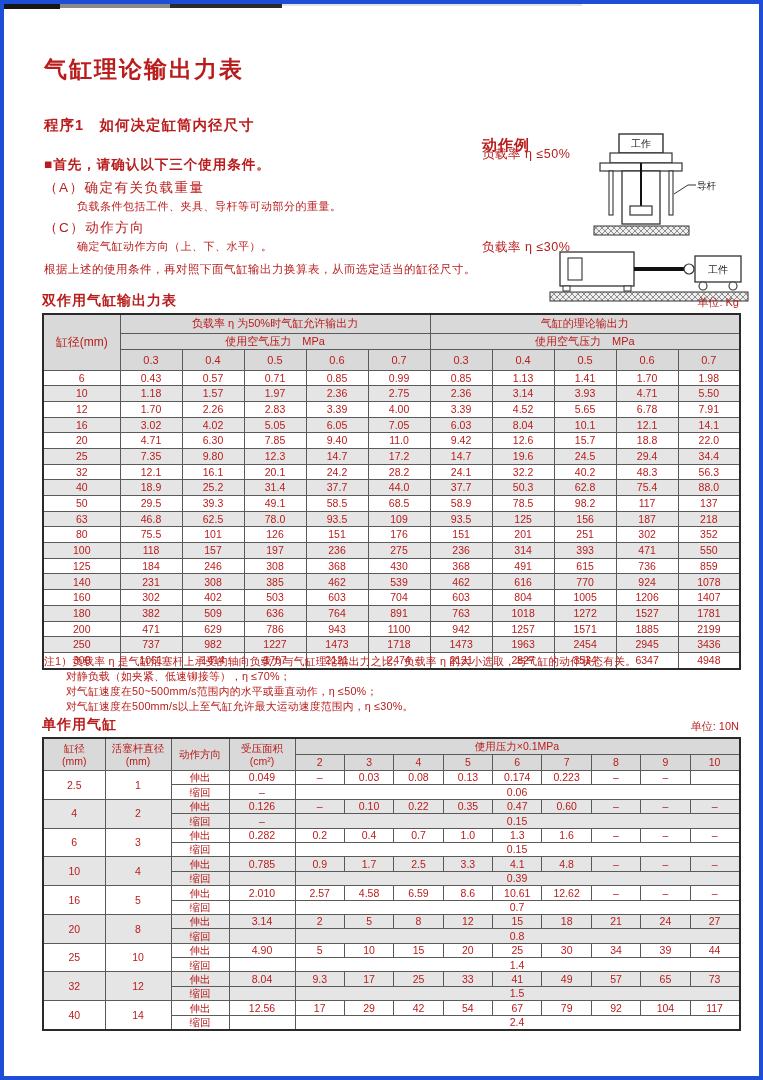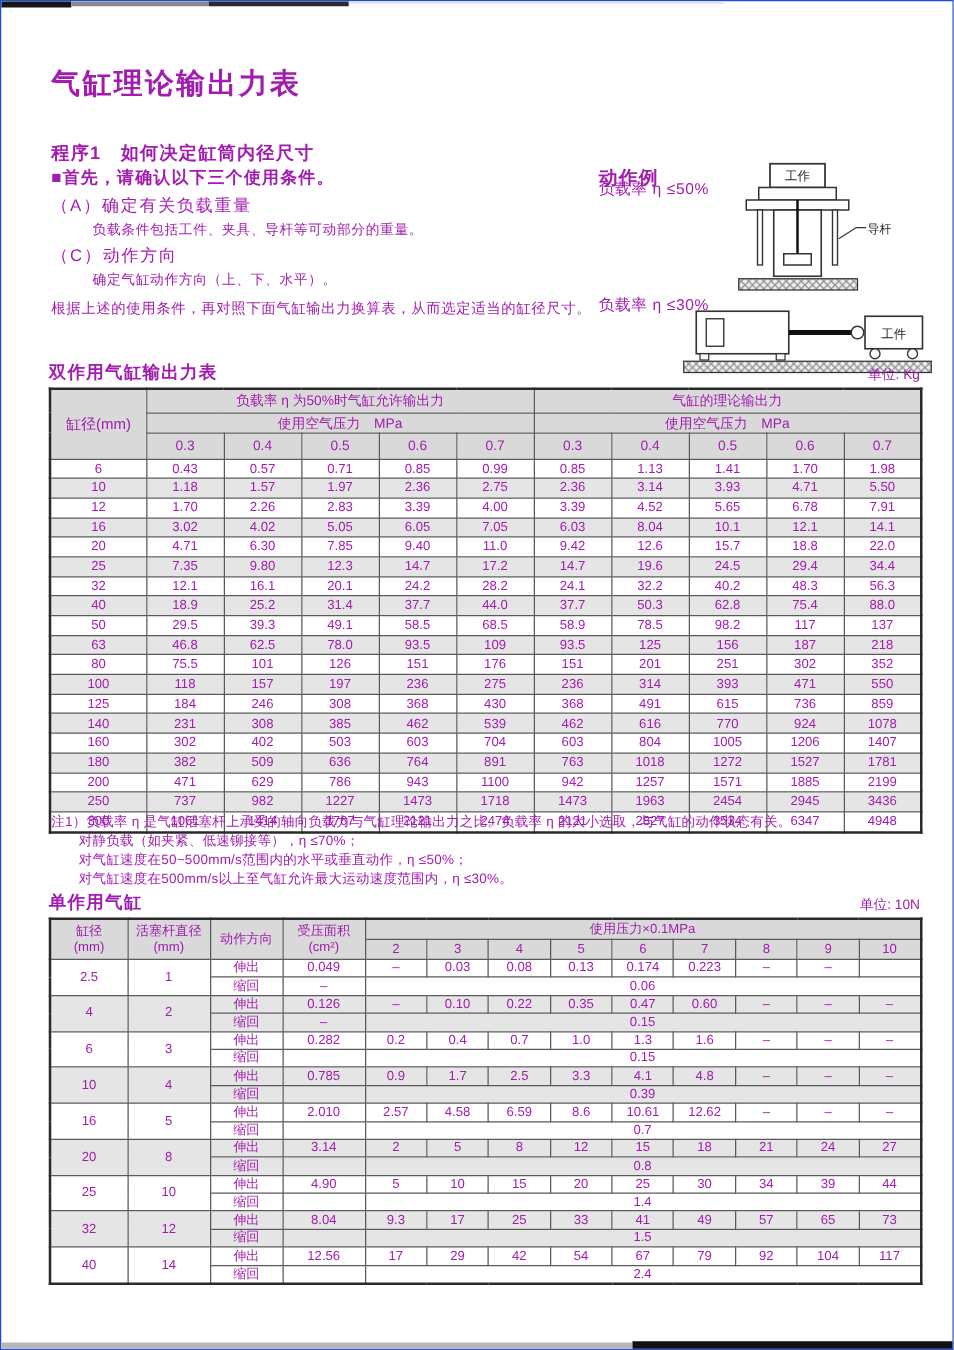--- a/index.html
+++ b/index.html
@@ -1,30 +1,30 @@
 <!DOCTYPE html>
 <html><head>
 <meta charset="utf-8">
 <style>
   html,body{margin:0;padding:0;background:#9a9a9a;}
   .page{
     position:relative;width:763px;height:1080px;margin:0 auto;
-    background:#ffffff;border:1px solid #1d4ed8;box-sizing:border-box;
-    font-family:"Liberation Sans","DejaVu Sans",sans-serif;color:#a21caf;
+    background:#ffffff;border:4px solid #1d4ed8;box-sizing:border-box;
+    font-family:"Liberation Sans","DejaVu Sans",sans-serif;color:#b91c1c;
     overflow:hidden;
   }
   .abs{position:absolute;}
   
   .strip{position:absolute;}
   
   .page-title{font-size:23px;font-weight:bold;letter-spacing:2px;}
   
   .proc{width:448px;}
   .proc-h{font-size:14.5px;font-weight:bold;letter-spacing:1px;}
-  .proc-intro{font-size:13.5px;font-weight:bold;margin-top:1px;letter-spacing:1px;}
+  .proc-intro{font-size:13.5px;font-weight:bold;margin-top:21px;letter-spacing:1px;}
   .proc-item{margin-top:5px;}
   .proc-label{font-size:13.5px;letter-spacing:1.5px;}
   .proc-desc{font-size:11px;padding-left:33px;margin-top:2px;letter-spacing:.5px;}
   .proc-foot{font-size:11.5px;margin-top:8px;letter-spacing:.5px;}
   
   .act-h{font-size:15px;font-weight:bold;letter-spacing:1px;}
   .act-label{font-size:12.5px;letter-spacing:.5px;}
   
   .tbl-head{display:flex;justify-content:space-between;align-items:flex-end;height:18px;}
   .tbl-title{font-size:14px;font-weight:bold;letter-spacing:1px;}

